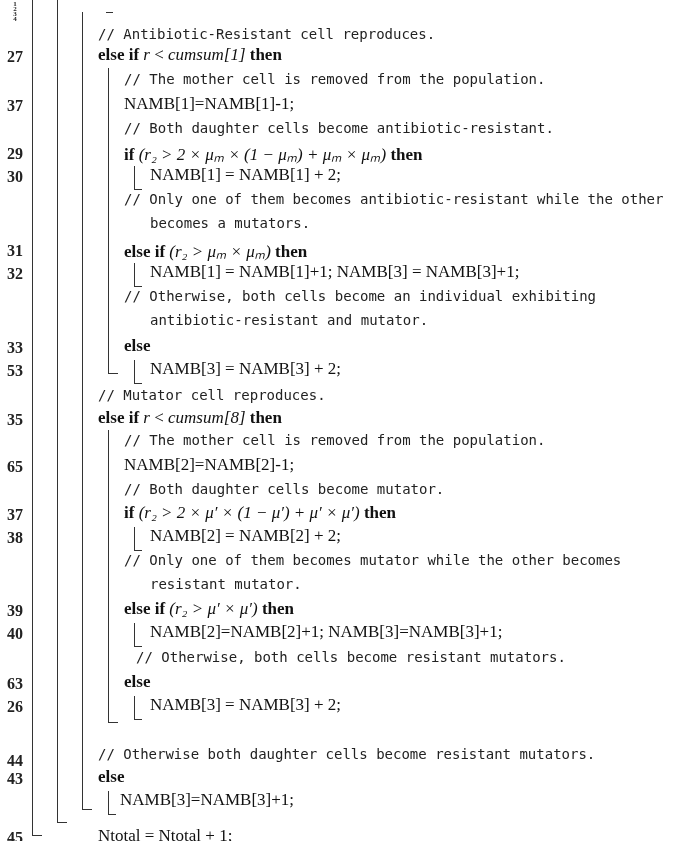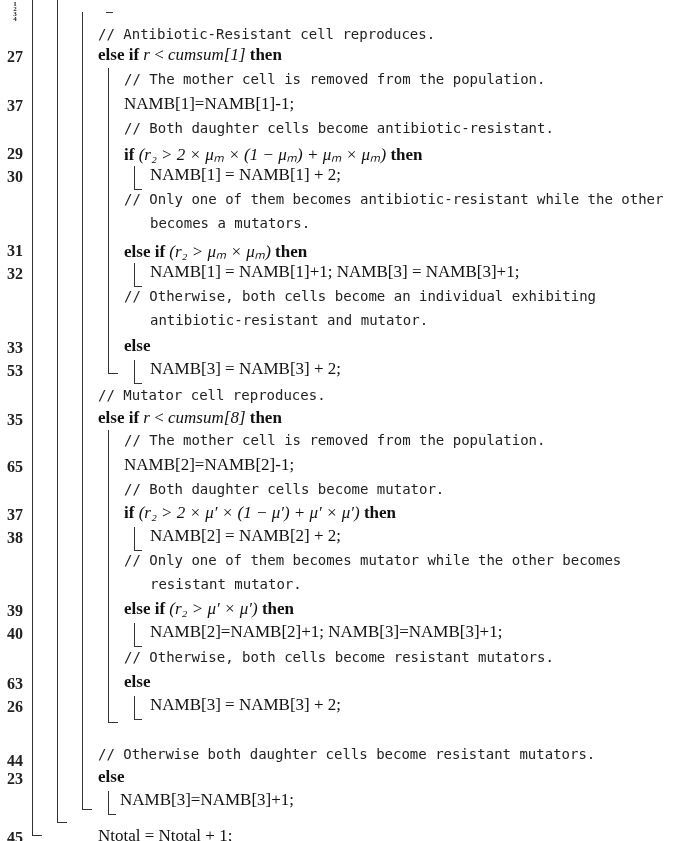--- a/index.html
+++ b/index.html
@@ -29,21 +29,21 @@
 <div class="ln" style="top:339px">33</div>
 <div class="ln" style="top:362px">53</div>
 <div class="ln" style="top:411px">35</div>
 <div class="ln" style="top:458px">65</div>
 <div class="ln" style="top:506px">37</div>
 <div class="ln" style="top:529px">38</div>
 <div class="ln" style="top:602px">39</div>
 <div class="ln" style="top:625px">40</div>
 <div class="ln" style="top:675px">63</div>
 <div class="ln" style="top:698px">26</div>
-<div class="ln" style="top:770px">23</div>
+<div class="ln" style="top:770px">43</div>
 <div class="ln" style="top:752px">44</div>
 <div class="ln" style="top:829px;top:829px">45</div>
 
 <div class="vbar" style="left:32px;top:0;height:835px"></div>
 <div class="hbar" style="left:32px;top:835px;width:10px"></div>
 <div class="vbar" style="left:57px;top:0;height:822px"></div>
 <div class="hbar" style="left:57px;top:822px;width:10px"></div>
 <div class="vbar" style="left:82px;top:12px;height:797px"></div>
 <div class="hbar" style="left:82px;top:809px;width:10px"></div>
 <div class="hbar" style="left:106px;top:12px;width:7px"></div>
@@ -113,20 +113,20 @@
 </div>
 <div class="line" style="left:150px;top:526px">NAMB[2] = NAMB[2] + 2;</div>
 <div class="line cm" style="left:124px;top:552px">// Only one of them becomes mutator while the other becomes</div>
 <div class="line cm" style="left:150px;top:576px">resistant mutator.</div>
 <div class="line" style="left:124px;top:599px">
   <span class="kw">else if</span>
   <span class="it">(r₂ &gt; μ′ × μ′)</span>
   <span class="kw">then</span>
 </div>
 <div class="line" style="left:150px;top:622px">NAMB[2]=NAMB[2]+1; NAMB[3]=NAMB[3]+1;</div>
-<div class="line cm" style="left:124px;top:649px">// Otherwise, both cells become resistant mutators.</div>
+<div class="line cm" style="left:136px;top:649px">// Otherwise, both cells become resistant mutators.</div>
 <div class="line kw" style="left:124px;top:672px">else</div>
 <div class="line" style="left:150px;top:695px">NAMB[3] = NAMB[3] + 2;</div>
 
 <div class="line cm" style="left:98px;top:746px">// Otherwise both daughter cells become resistant mutators.</div>
 <div class="line kw" style="left:98px;top:767px">else</div>
 <div class="line" style="left:120px;top:790px">NAMB[3]=NAMB[3]+1;</div>
 <div class="line" style="left:98px;top:826px">Ntotal = Ntotal + 1;</div>
 
 </body></html>

